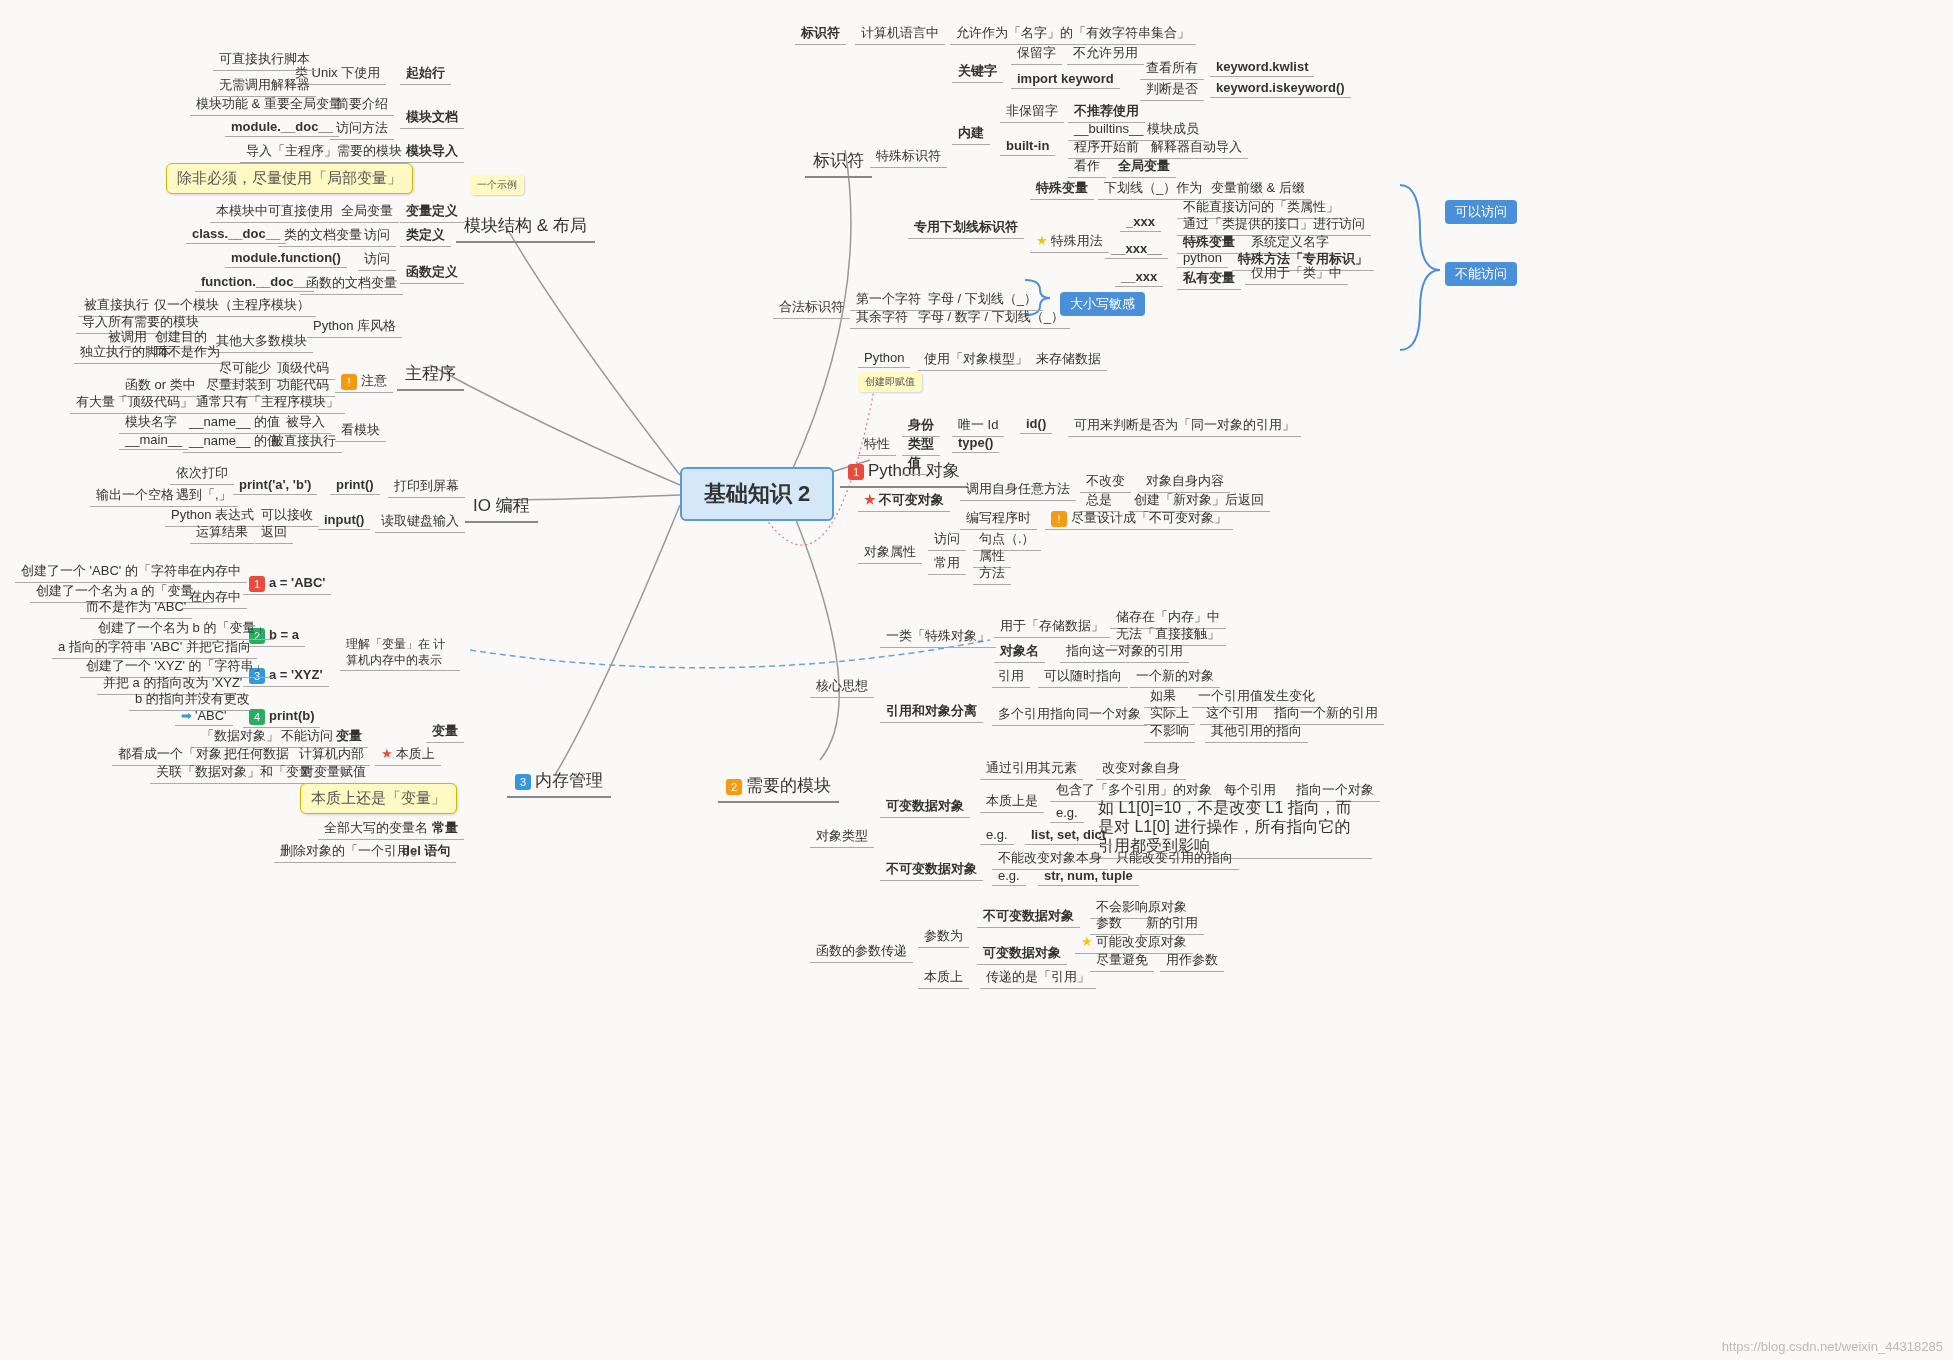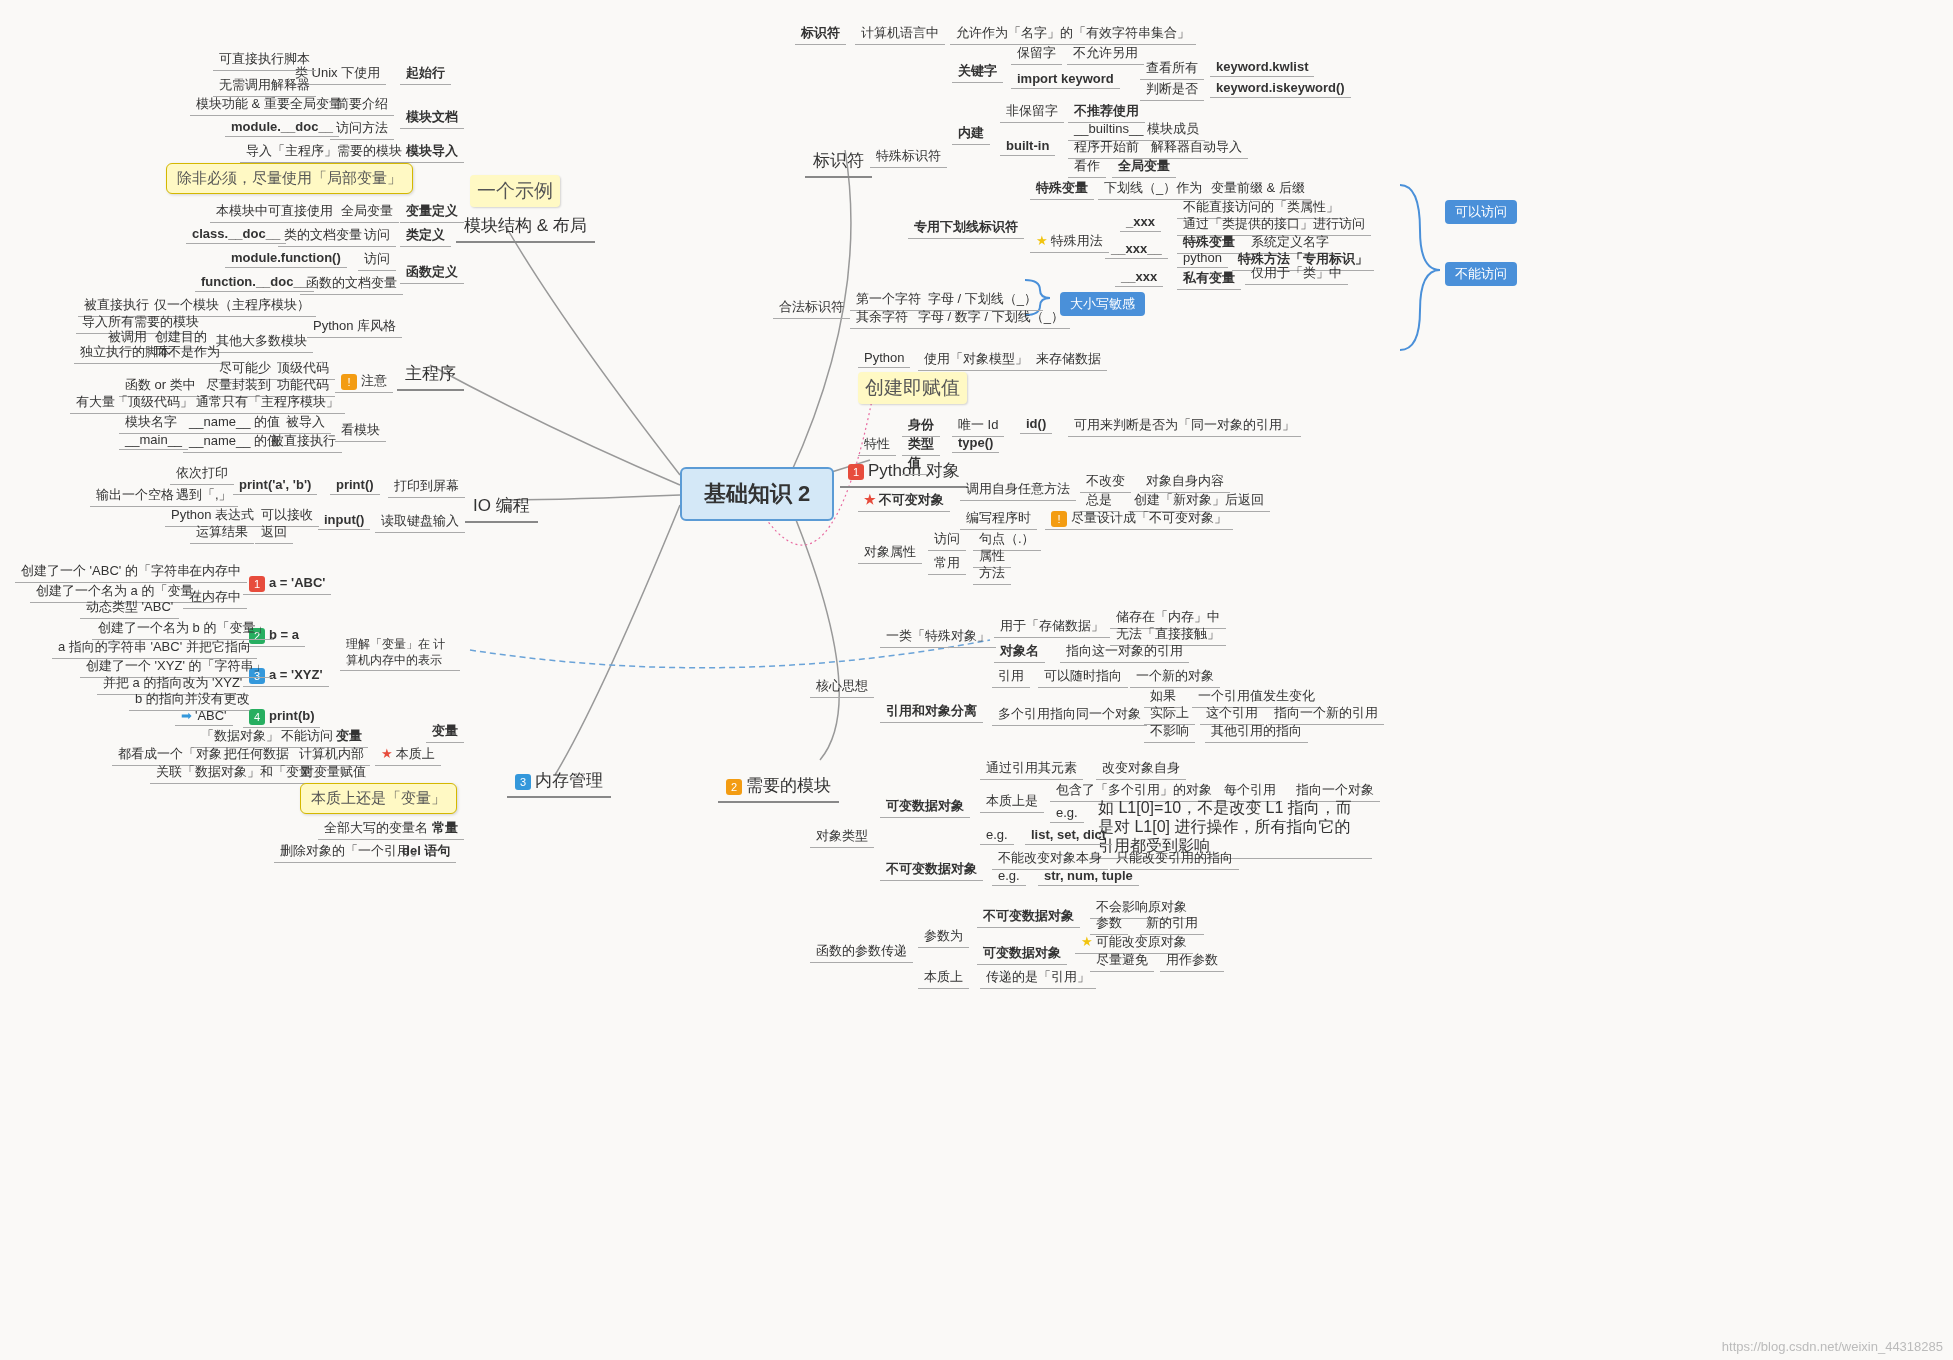--- a/index.html
+++ b/index.html
@@ -35,21 +35,21 @@
     border-radius: 6px;
     padding: 5px 10px;
     font-size: 15px;
     color: #555;
     box-shadow: 1px 1px 3px rgba(0,0,0,0.15);
   }
   .small-callout {
     background: #fff9c4;
     border-radius: 4px;
     padding: 3px 7px;
-    font-size: 19px;
+    font-size: 10px;
     color: #555;
     box-shadow: 1px 1px 2px rgba(0,0,0,0.15);
   }
   .tag-blue {
     background: #4a90d9;
     color: #fff;
     border-radius: 4px;
     padding: 3px 10px;
     font-size: 13px;
   }
@@ -186,21 +186,21 @@
 
 <div class="node leaf-node bold" style="left:426px;top:720px">变量</div>
 <div class="node leaf-node" style="left:340px;top:635px;white-space:normal;width:120px;font-size:12px;line-height:1.3">理解「变量」在
 计算机内存中的表示</div>
 
 <div class="node leaf-node" style="left:243px;top:573px"><span class="badge badge-red">1</span><span class="bold">a = 'ABC'</span></div>
 <div class="node leaf-node" style="left:183px;top:560px">在内存中</div>
 <div class="node leaf-node" style="left:15px;top:560px">创建了一个 'ABC' 的「字符串」</div>
 <div class="node leaf-node" style="left:183px;top:586px">在内存中</div>
 <div class="node leaf-node" style="left:30px;top:580px">创建了一个名为 a 的「变量」</div>
-<div class="node leaf-node" style="left:80px;top:596px">动态类型 'ABC'</div>
+<div class="node leaf-node" style="left:80px;top:596px">而不是作为 'ABC'</div>
 
 <div class="node leaf-node" style="left:243px;top:625px"><span class="badge badge-green">2</span><span class="bold">b = a</span></div>
 <div class="node leaf-node" style="left:92px;top:617px">创建了一个名为 b 的「变量」</div>
 <div class="node leaf-node" style="left:180px;top:636px">并把它指向</div>
 <div class="node leaf-node" style="left:52px;top:636px">a 指向的字符串 'ABC'</div>
 
 <div class="node leaf-node" style="left:243px;top:665px"><span class="badge badge-blue">3</span><span class="bold">a = 'XYZ'</span></div>
 <div class="node leaf-node" style="left:80px;top:655px">创建了一个 'XYZ' 的「字符串」</div>
 <div class="node leaf-node" style="left:97px;top:672px">并把 a 的指向改为 'XYZ'</div>
 <div class="node leaf-node" style="left:129px;top:688px">b 的指向并没有更改</div>

